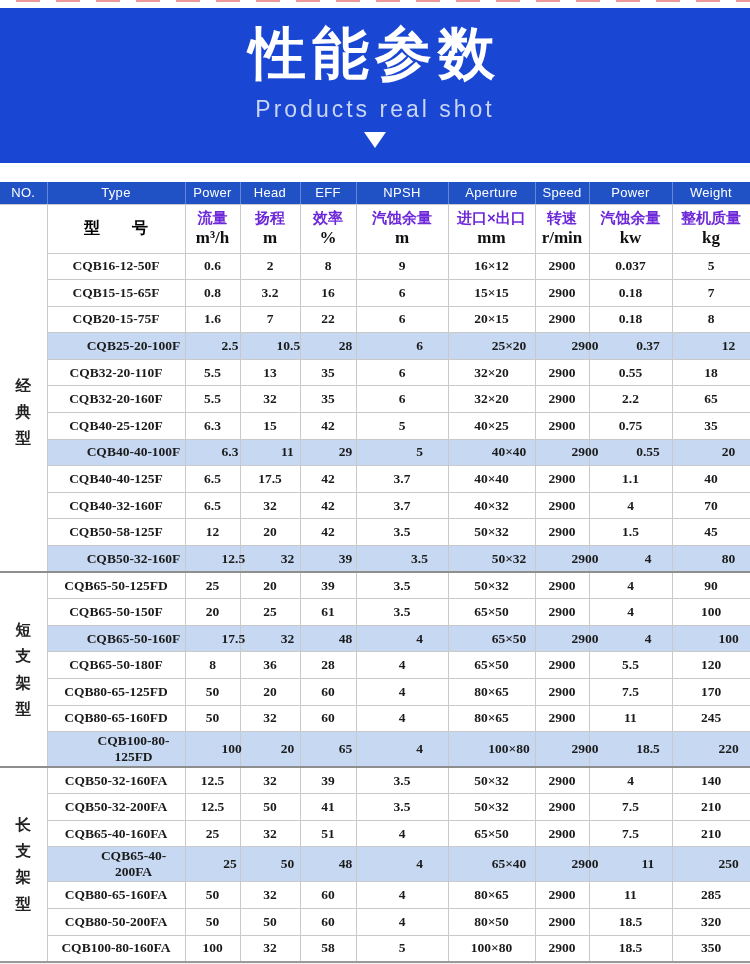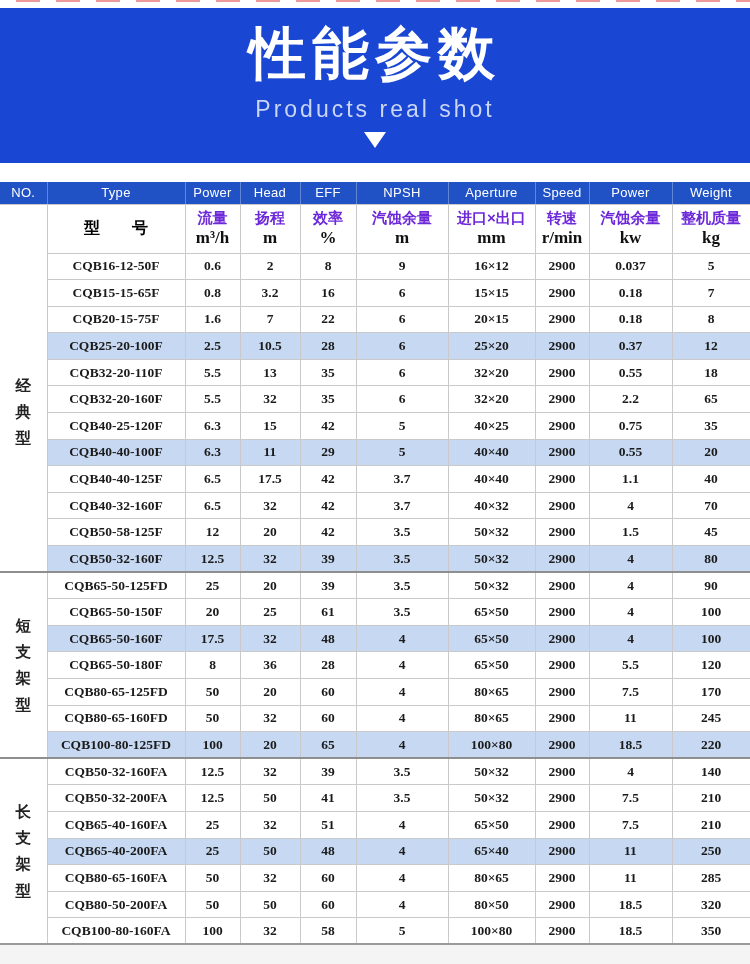--- a/index.html
+++ b/index.html
@@ -62,21 +62,21 @@
     display:block;font-size:17px;font-weight:700;color:#111;
     font-family:"Liberation Serif","DejaVu Serif",serif;line-height:1.2;
   }
   .type-head{font-size:16px;font-weight:700;color:#000000;}
   tbody td{
     height:26.6px;border:1px solid var(--grid);text-align:center;vertical-align:middle;
     font-family:"Liberation Serif","DejaVu Serif",serif;font-weight:600;
     font-size:13.5px;color:var(--ink);background:#fff;
   }
   tbody td.type-cell{font-weight:700;}
-  tbody tr.hl td{background:var(--highlight);}
+  tbody tr.hl td{background:var(--highlight);padding-left:36px;}
   tbody tr.group-start > td{border-top:2px solid var(--groupline);margin-top:48px;}
   td.group-cell{background:#fff;border-left:none;border-top:none;}
   tr.group-start > td.group-cell{border-top:2px solid var(--groupline);}
   .vlabel{margin:0 auto;width:18px;}
   .vlabel span{
     display:block;font-size:15.5px;font-weight:700;color:#222;line-height:1.7;
     font-family:"Liberation Sans","DejaVu Sans",sans-serif;
   }
   .footer-strip{height:19px;background:#f4f4f4;}
 </style>

